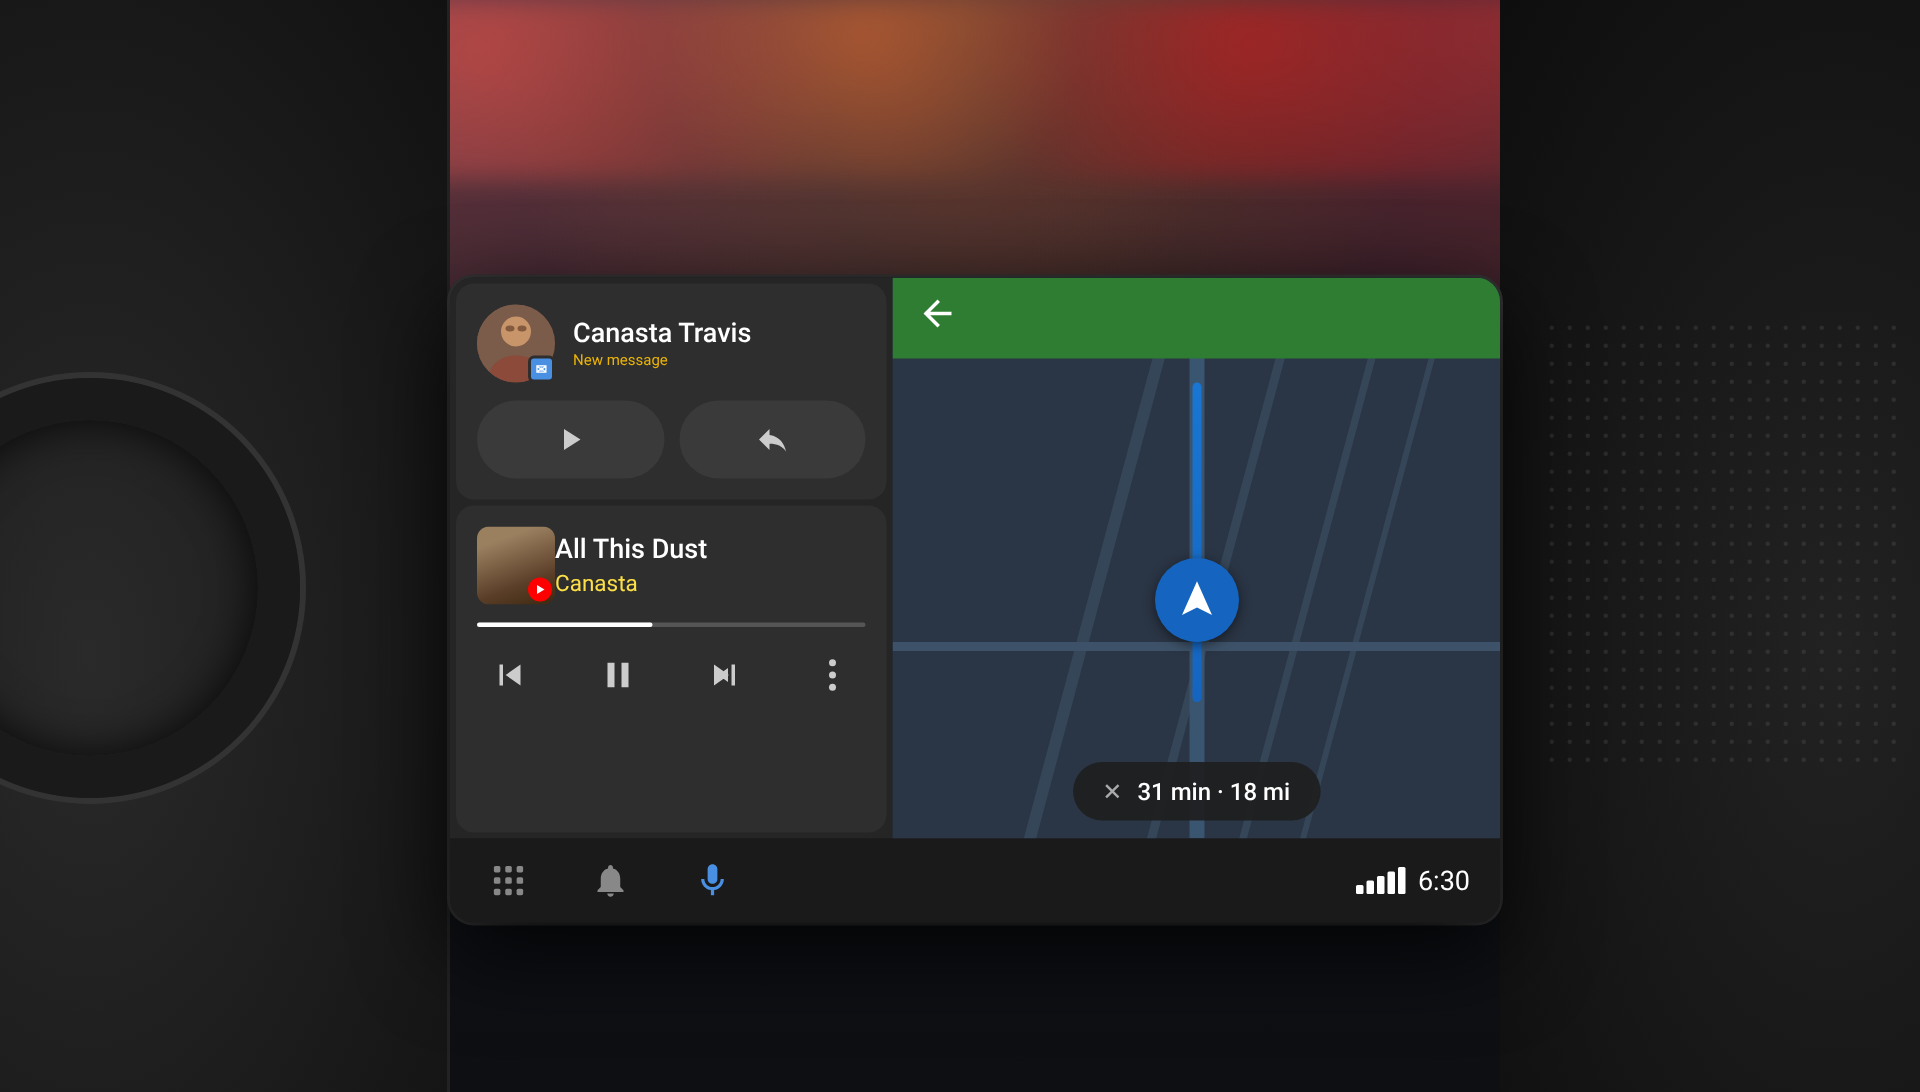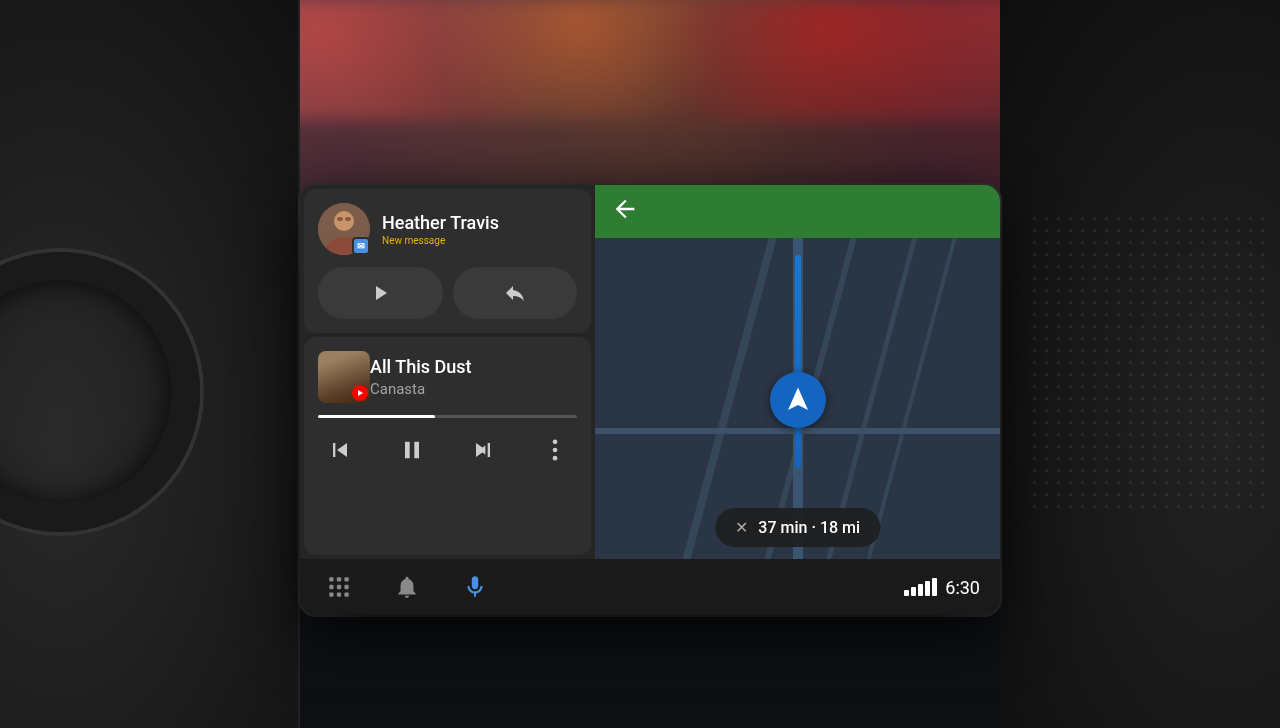--- a/index.html
+++ b/index.html
@@ -259,21 +259,21 @@
     }
 
     .song-title {
       color: #ffffff;
       font-size: 18px;
       font-weight: 500;
       line-height: 1.2;
     }
 
     .artist-name {
-      color: #a3a3a3;
+      color: #fde047;
       font-size: 15px;
       margin-top: 2px;
     }
 
     .progress-bar {
       height: 3px;
       background: #555;
       border-radius: 2px;
       margin-bottom: 14px;
       position: relative;
@@ -987,21 +987,21 @@
                 <ellipse cx="26" cy="48" rx="18" ry="14" fill="#8B4A3A"></ellipse>
                 <ellipse cx="22" cy="16" rx="3" ry="2" fill="#3D2010" opacity="0.5"></ellipse>
                 <ellipse cx="30" cy="16" rx="3" ry="2" fill="#3D2010" opacity="0.5"></ellipse>
               </svg>
             </div>
             <div class="avatar-badge">
               <span style="color:white;font-size:9px;font-weight:bold;">✉</span>
             </div>
           </div>
           <div class="message-info">
-            <div class="contact-name">Heather Travis</div>
+            <div class="contact-name">Canasta Travis</div>
             <div class="message-label">New message</div>
           </div>
         </div>
         <div class="message-actions">
           <button class="action-btn">
             <svg width="24" height="24" viewBox="0 0 24 24">
               <polygon points="8,5 19,12 8,19" fill="#cccccc"></polygon>
             </svg>
           </button>
           <button class="action-btn">
@@ -1091,21 +1091,21 @@
         <div class="location-dot">
           <svg width="30" height="30" viewBox="0 0 24 24">
             <polygon points="12,2 4,20 12,16 20,20" fill="white"></polygon>
           </svg>
         </div>
       </div>
 
       <div class="eta-bar">
         <span class="eta-close">✕</span>
         <span class="eta-text">
-          <span>37 min</span>
+          <span>31 min</span>
           <span> · </span>
           <span>18 mi</span>
         </span>
       </div>
 
     </div>
   </div>
 
   <div class="bottom-toolbar">
 

